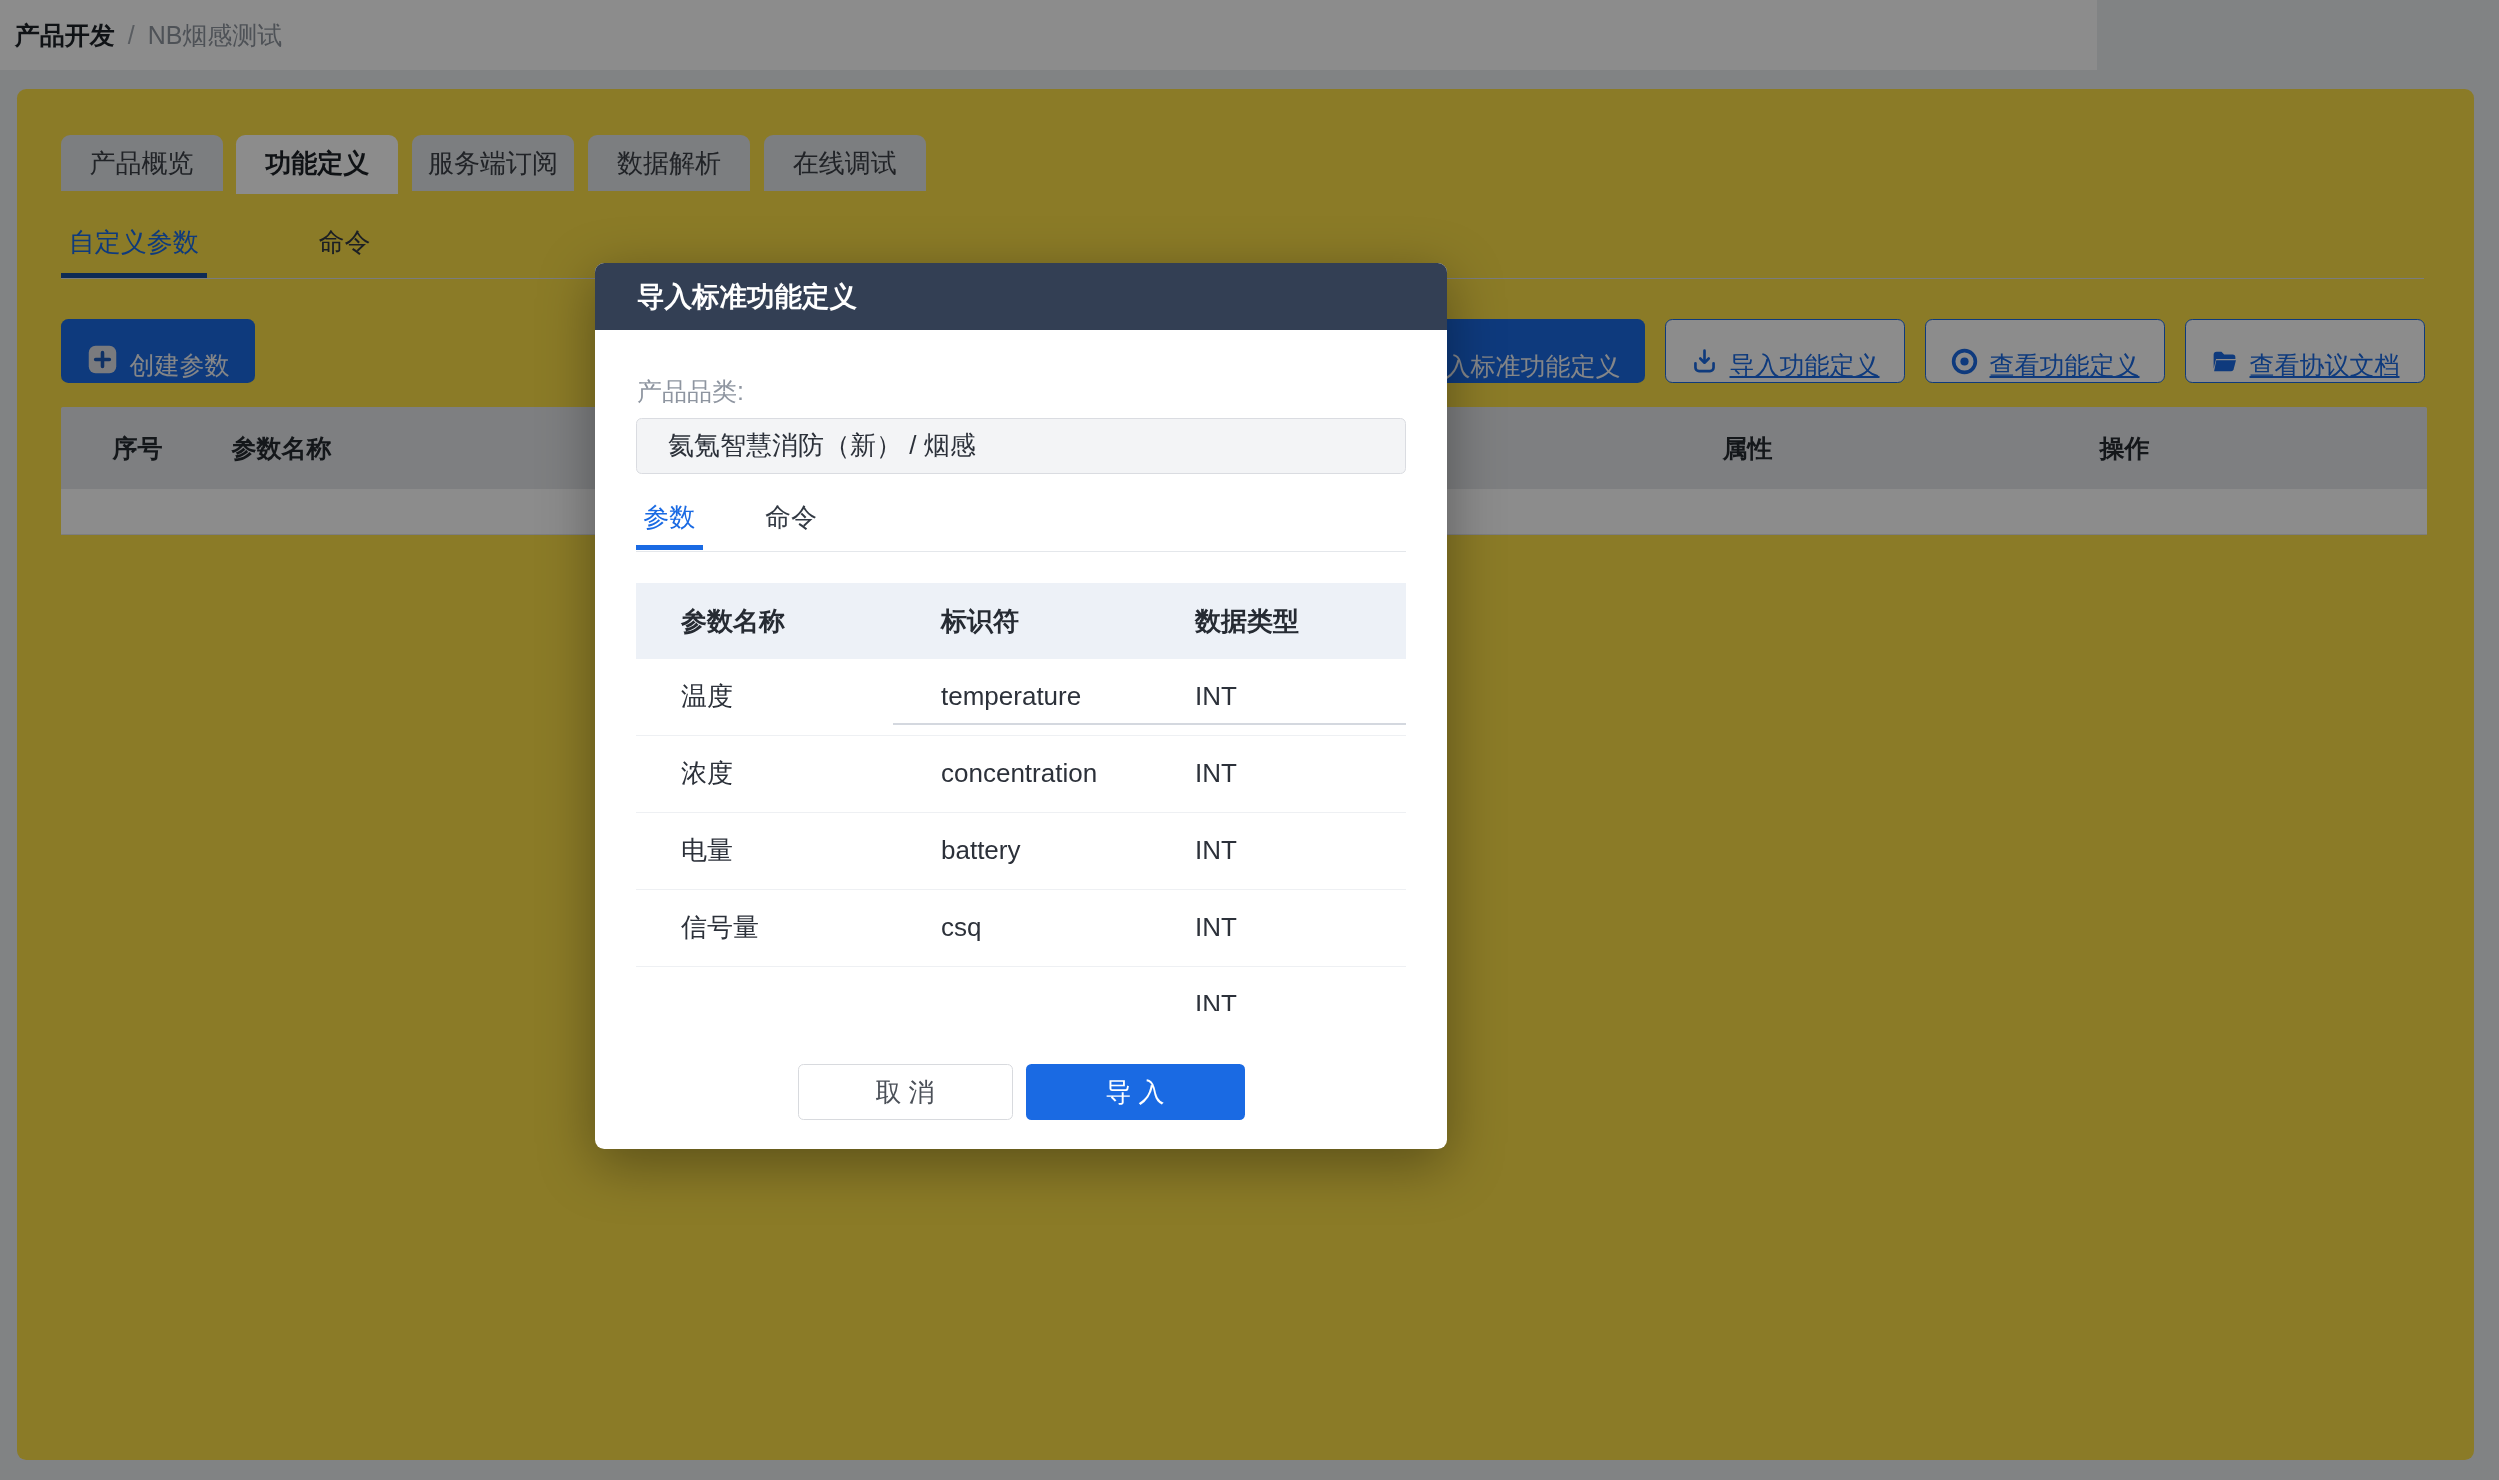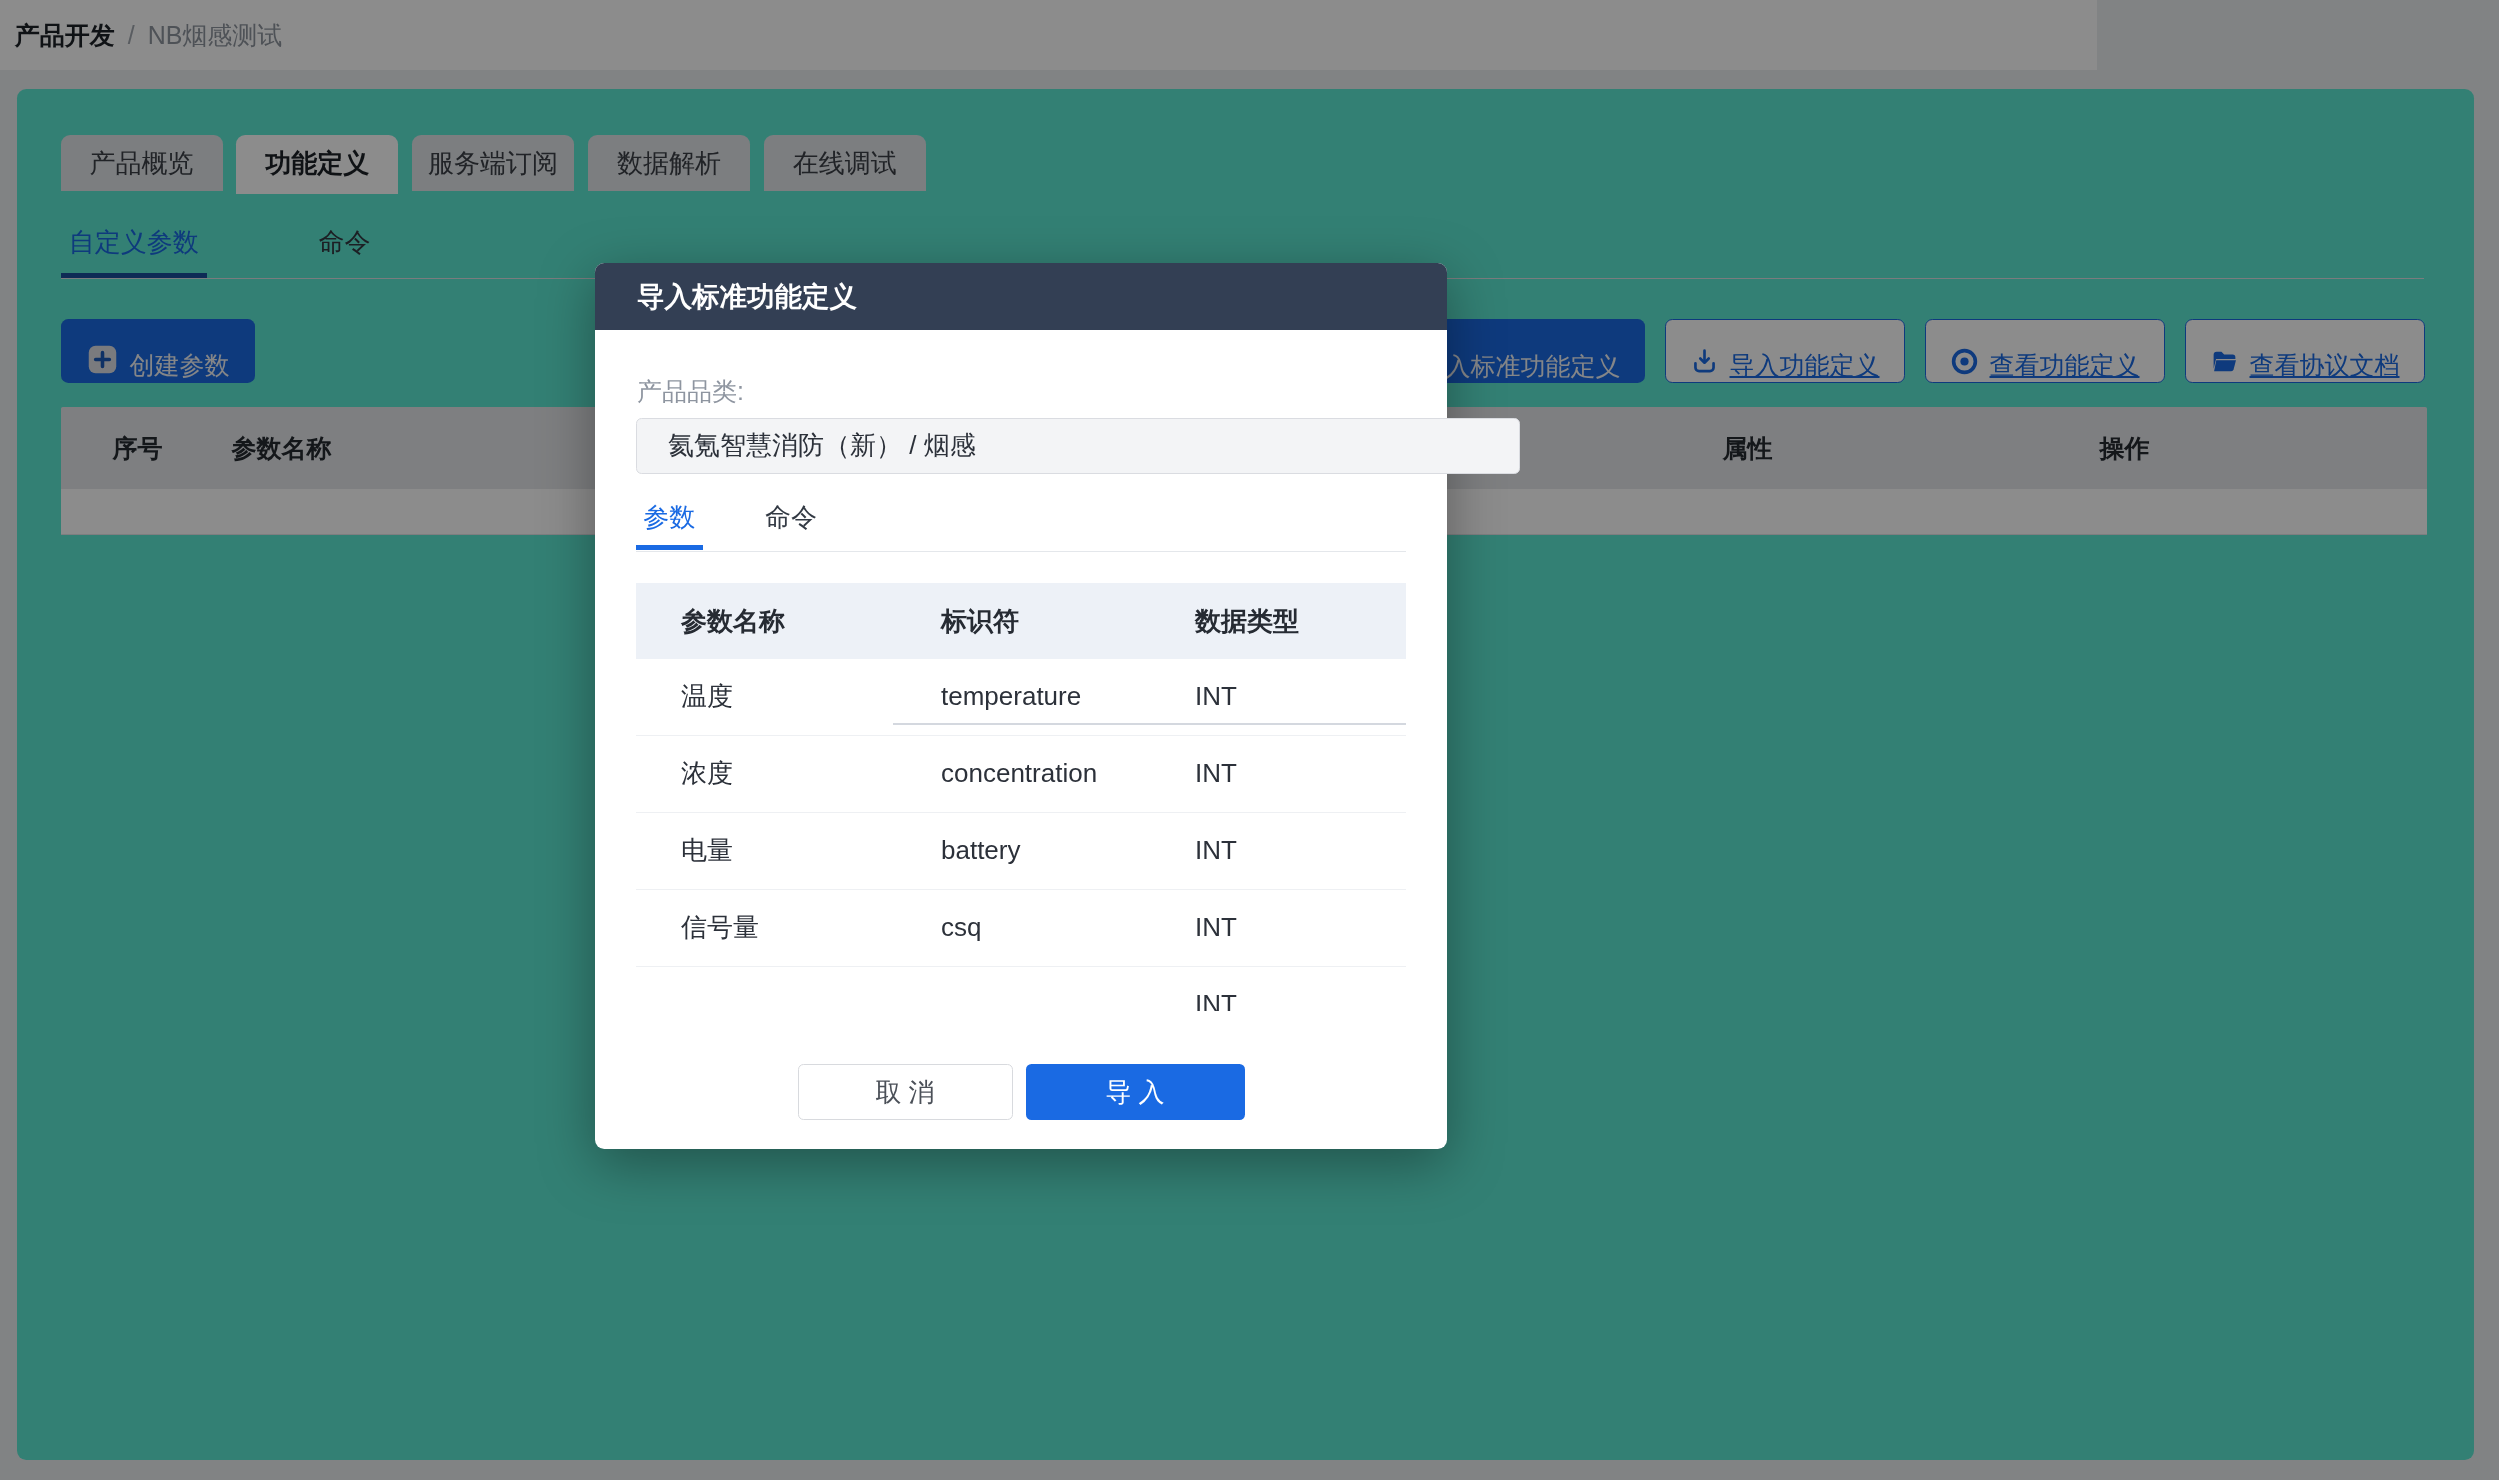--- a/index.html
+++ b/index.html
@@ -10,21 +10,21 @@
     color:#262a30;
   }
   
   .topbar{position:absolute;left:0;top:0;width:2097px;height:70px;background:#ffffff;
     display:flex;align-items:center;padding-left:14.7px;box-sizing:border-box;}
   .crumb-main{font-size:25px;font-weight:bold;color:#1d2127;}
   .crumb-sep{font-size:25px;color:#a2a8b0;margin:0 13px;}
   .crumb-cur{font-size:25px;color:#8f959e;}
   
   .card{position:absolute;left:16.5px;top:89px;width:2457px;height:1371px;
-    background:#5eead4;border-radius:9.2px;}
+    background:#fde047;border-radius:9.2px;}
   
   .tabs{position:absolute;left:44px;top:46px;height:56px;display:flex;gap:13.8px;}
   .tab{width:162px;height:56px;line-height:56px;text-align:center;font-size:26px;
     color:#3c4148;background:#e2e5e9;border-radius:9.2px 9.2px 0 0;cursor:pointer;}
   .tab.active{background:#ffffff;color:#1d2127;font-weight:bold;height:59px;}
   
   .subtabs{position:absolute;left:44px;right:50px;top:136px;height:53px;
     border-bottom:1.8px solid #dfe2e6;}
   .subtab{display:inline-block;height:48px;padding:0 8.3px;font-size:26px;color:#343a43;
     cursor:pointer;}
@@ -49,21 +49,21 @@
     background:#ffffff;border-bottom:1.8px solid #e3e6ea;}
   
   .overlay{position:fixed;left:0;top:0;width:2500px;height:1480px;
     background:rgba(0,0,0,0.45);z-index:50;}
   .modal{position:absolute;left:595px;top:263px;width:852px;height:886px;
     background:#ffffff;border-radius:9.2px;z-index:60;
     box-shadow:0 14.7px 55px rgba(0,0,0,0.35);}
   .modal-header{height:67px;background:#333f54;border-radius:9.2px 9.2px 0 0;
     line-height:67px;padding-left:42px;font-size:27.5px;font-weight:bold;color:#ffffff;}
   .modal-label{position:absolute;left:42px;top:112px;font-size:25px;color:#8e95a0;}
-  .modal-input{position:absolute;left:41px;top:155px;width:884px;height:56px;
+  .modal-input{position:absolute;left:41px;top:155px;width:770px;height:56px;
     background:#f3f4f6;border:1.8px solid #dadce1;border-radius:5.5px;box-sizing:border-box;
     font-size:26px;color:#2c313a;line-height:52px;padding-left:31px;}
   .modal-tabs{position:absolute;left:41px;top:237px;width:770px;height:51px;
     border-bottom:1.8px solid #e4e7eb;}
   .mtab{display:inline-block;height:45px;padding:0 7.3px;font-size:26px;color:#333a44;cursor:pointer;}
   .mtab.active{color:#1a6ae3;border-bottom:5.5px solid #1a6ae3;}
   .mtab.first{margin-right:51px;}
   
   .modal-table{position:absolute;left:41px;top:320px;width:770px;height:428px;overflow:hidden;}
   .mt-head{position:relative;height:76px;background:#edf1f7;}

